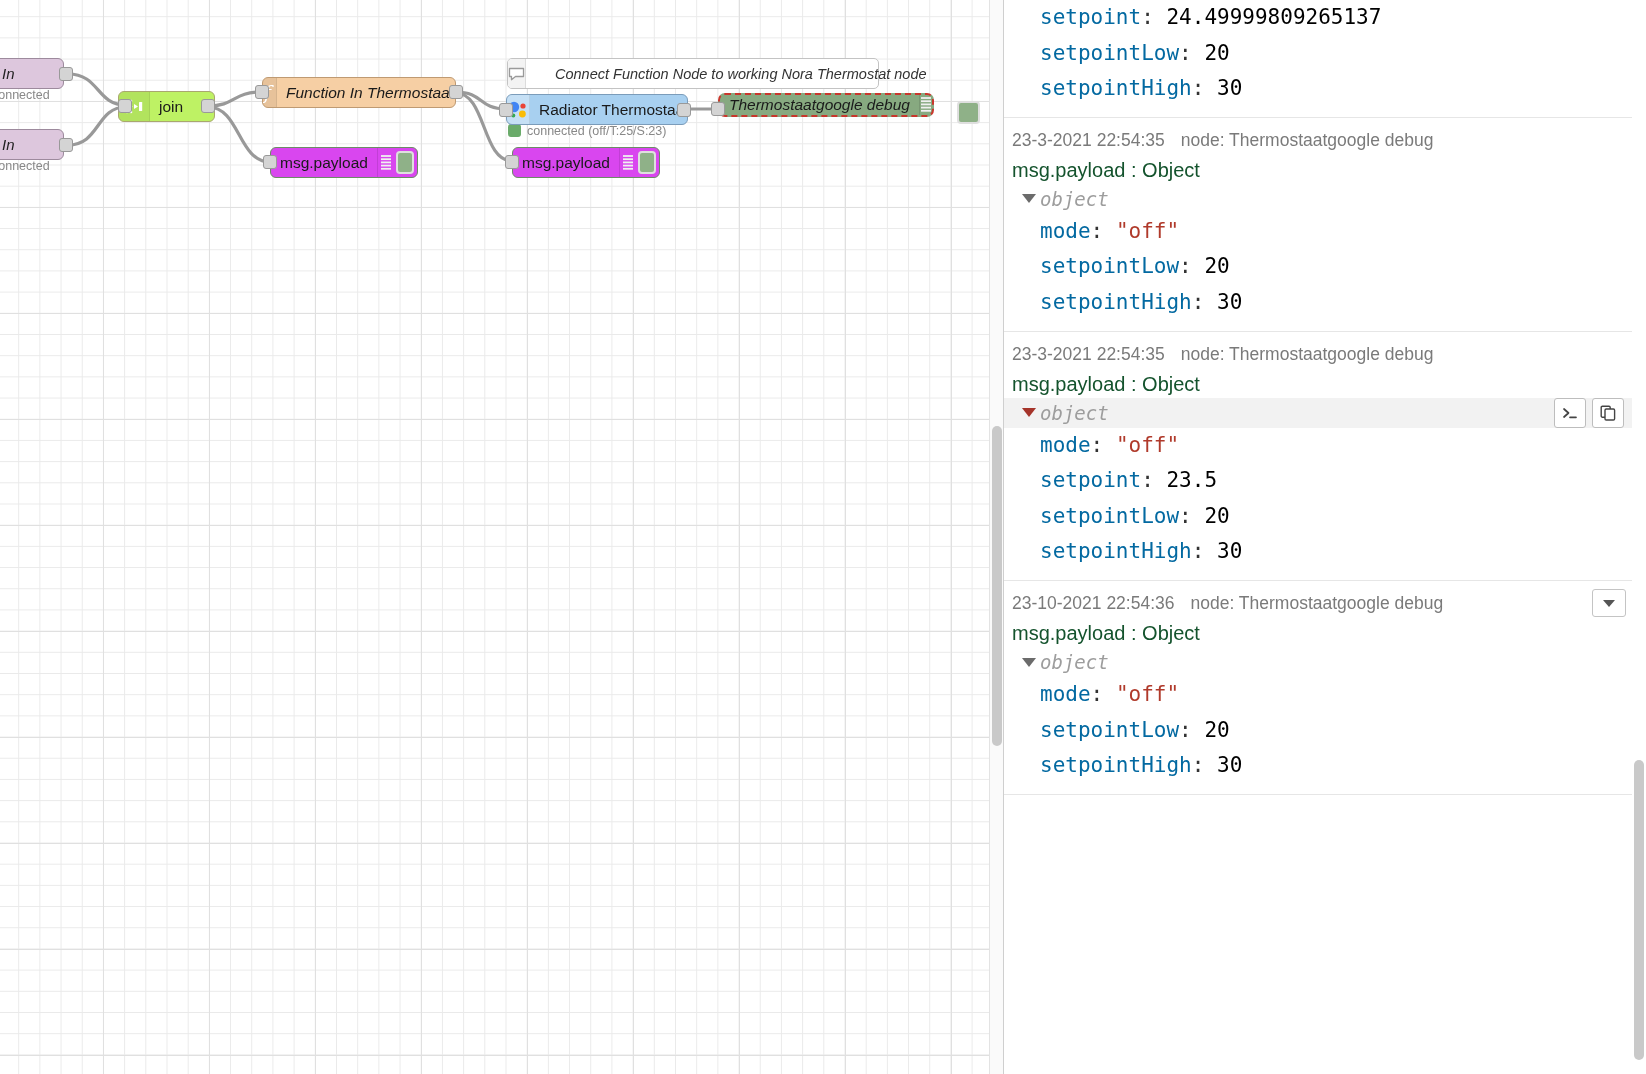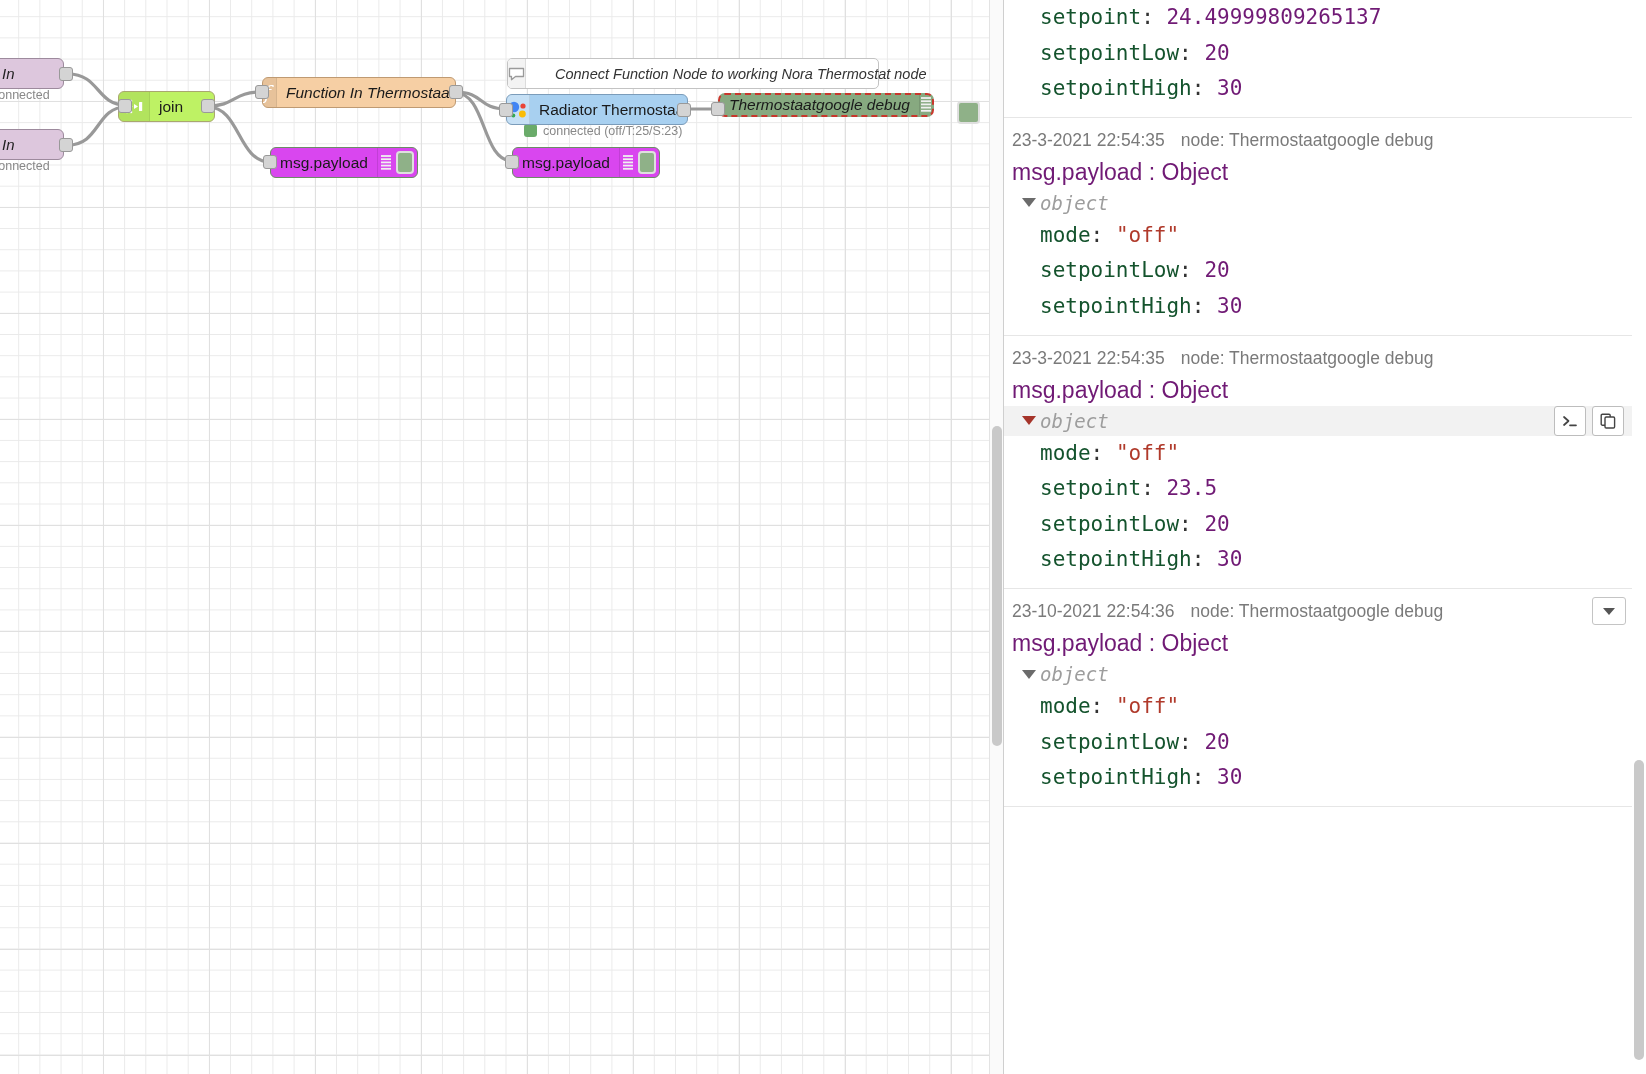--- a/index.html
+++ b/index.html
@@ -208,22 +208,22 @@
   .dbg-head {
     display: flex; align-items: baseline;
     padding: 12px 8px 2px 8px;
     font-size: 17.5px;
     color: #7a7a7a;
     white-space: nowrap;
     overflow: hidden;
   }
   .dbg-time { margin-right: 16px; }
   .dbg-topic {
-    color: #701a75;
-    font-size: 23px;
+    color: #14532d;
+    font-size: 20px;
     padding: 6px 8px 2px 8px;
   }
   .obj-row {
     display: flex; align-items: center;
     padding: 4px 8px 4px 18px;
     font-family: "DejaVu Sans Mono", monospace;
     font-size: 19px;
     color: #9d9d9d;
     font-style: italic;
     position: relative;
@@ -237,23 +237,23 @@
     margin-right: 4px;
   }
   .caret.red { border-top-color: #a5342a; }
 
   .kv {
     font-family: "DejaVu Sans Mono", monospace;
     font-size: 21px;
     padding: 5px 8px 5px 36px;
     line-height: 1.22;
   }
-  .k { color: #14532d; }
+  .k { color: #0369a1; }
   .colon { color: #333; }
-  .v-num { color: #701a75; }
+  .v-num { color: #000000; }
   .v-str { color: #b03a2b; }
 
   .row-tools {
     position: absolute;
     right: 8px;
     top: 50%;
     transform: translateY(-50%);
     display: flex; gap: 6px;
   }
   .tool-btn {
@@ -399,21 +399,21 @@
           <circle cx="7" cy="7" r="5.2" fill="#4285F4"></circle>
           <circle cx="16" cy="6" r="2.6" fill="#EA4335"></circle>
           <circle cx="15.4" cy="14" r="3.4" fill="#FBBC05"></circle>
           <circle cx="6.3" cy="15.6" r="2.0" fill="#34A853"></circle>
         </svg>
       </span>
       <span class="label">Radiator Thermostaat</span>
     </div>
     <div class="port" style="left:499px; top:103px;"></div>
     <div class="port" style="left:677px; top:103px;"></div>
-    <div class="n-status" style="left:524px; top:124px;">
+    <div class="n-status" style="left:508px; top:124px;">
       <span class="statusdot"></span><span>connected (off/T:25/S:23)</span>
     </div>
 
     <div class="node n-debug" style="left:512px; top:147px; width:148px;">
       <span class="label">msg.payload</span>
       <span class="dbar">
         <svg width="12" height="18" viewBox="0 0 12 18" aria-hidden="true">
           <g stroke="#f0f0f0" stroke-width="1.8">
             <line x1="1" y1="2" x2="11" y2="2"></line>
               <line x1="1" y1="5.2" x2="11" y2="5.2"></line>

